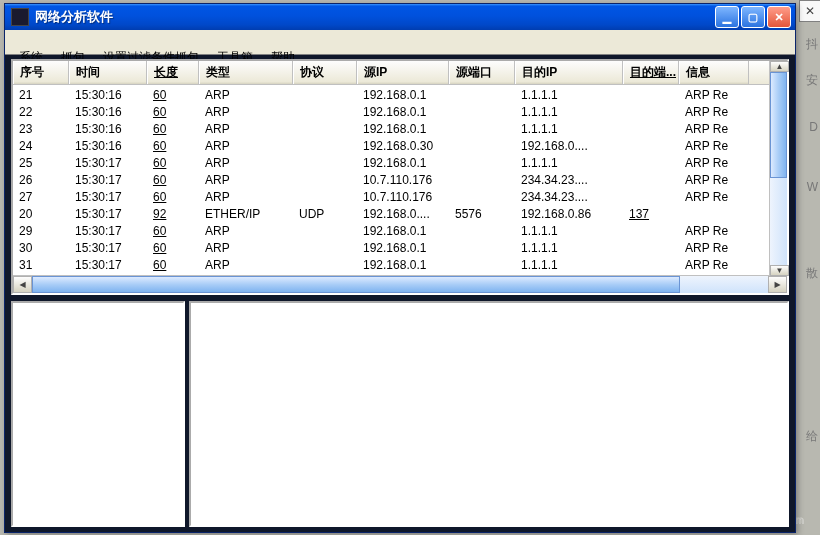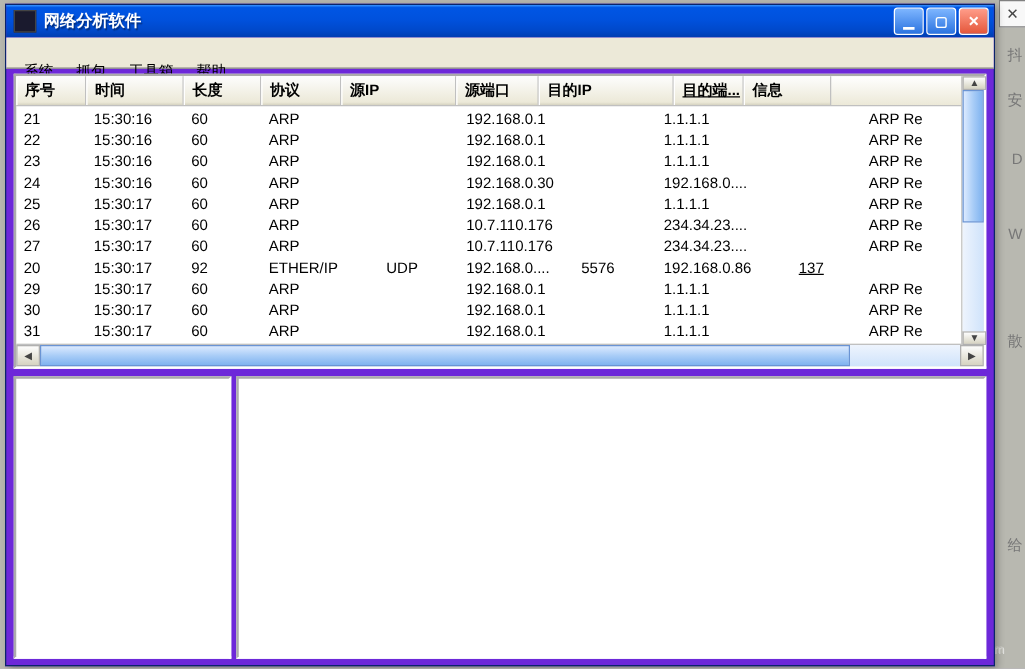--- a/index.html
+++ b/index.html
@@ -1,17 +1,17 @@
 <!DOCTYPE html>
 <html><head>
 <meta charset="utf-8">
 <style>
   html,body{margin:0;padding:0;font-family:"Microsoft YaHei","SimSun",Tahoma,sans-serif;font-size:12px;background:#c0c0c0;}
   .desktop{width:820px;height:535px;background:#b8b8b0;position:relative;overflow:hidden;}
-  .window{position:absolute;left:4px;top:3px;width:790px;height:528px;background:#6d28d9;border:1px solid #0a246a;box-shadow:2px 2px 6px rgba(0,0,0,.3);}
+  .window{position:absolute;left:4px;top:3px;width:790px;height:528px;background:#0f172a;border:1px solid #0a246a;box-shadow:2px 2px 6px rgba(0,0,0,.3);}
   .titlebar{height:26px;background:linear-gradient(to bottom,#3a95ff 0%,#0056e4 8%,#0051dd 45%,#0048c9 80%,#003db0 100%);display:flex;align-items:center;color:#fff;font-weight:bold;padding:0 4px 0 6px;}
   .titlebar .icon{width:16px;height:16px;background:#1a1a2e;border:1px solid #444;margin-right:6px;}
   .titlebar .title{flex:1;font-size:13px;text-shadow:1px 1px 1px rgba(0,0,0,.4);}
   .winbtns{display:flex;gap:2px;}
   .winbtn{width:22px;height:20px;border:1px solid #fff;border-radius:3px;display:flex;align-items:center;justify-content:center;cursor:pointer;font-weight:bold;font-family:Tahoma;font-size:11px;color:#fff;}
   .winbtn.min,.winbtn.max{background:linear-gradient(to bottom,#7eb6ff,#2b73e0);}
   .winbtn.close{background:linear-gradient(to bottom,#ff9d8a,#e4563a);}
   .extra-close{position:absolute;right:-1px;top:0;width:20px;height:20px;background:#f8f8f8;border:1px solid #808080;display:flex;align-items:center;justify-content:center;font-size:12px;color:#444;}
   .menubar{height:24px;background:#ece9d8;border-bottom:1px solid #808080;display:flex;align-items:center;padding:0 6px;gap:2px;}
   .menuitem{padding:14px 8px;cursor:pointer;margin-top:31px;}
@@ -27,21 +27,21 @@
   .strack{flex:1;background:linear-gradient(to bottom,#eef4fd,#cfe3fb);position:relative;}
   .sthumb{position:absolute;left:0;top:0;height:100%;width:88%;background:linear-gradient(to bottom,#dceaff,#a9cdf7 50%,#7fb3f0);border:1px solid #6a94d4;box-sizing:border-box;cursor:pointer;}
   .vscroll{position:absolute;right:0;top:0;bottom:17px;width:17px;background:#e8e6dc;border-left:1px solid #c0c0c0;display:flex;flex-direction:column;}
   .vstrack{flex:1;background:linear-gradient(to right,#eef4fd,#cfe3fb);position:relative;}
   .vsthumb{position:absolute;top:0;left:0;width:100%;height:55%;background:linear-gradient(to right,#dceaff,#a9cdf7 50%,#7fb3f0);border:1px solid #6a94d4;box-sizing:border-box;cursor:pointer;}
   .bottom-split{display:flex;gap:4px;margin-top:6px;}
   .bpanel{border:2px inset #fff;background:#fff;height:222px;}
   .bpanel.left{width:170px;}
   .bpanel.right{flex:1;}
   
-  .c0{width:56px;} .c1{width:78px;} .c2{width:62px;} .c3{width:94px;}
+  .c0{width:56px;} .c1{width:78px;} .c2{width:52px;text-decoration:underline;} .c3{width:94px;}
   .c4{width:64px;} .c5{width:92px;} .c6{width:66px;} .c7{width:108px;}
   .c8{width:56px;text-decoration:underline;} .c9{width:70px;}
   
   .bgtext{position:absolute;right:2px;color:#777;font-size:12px;}
   .watermark{position:absolute;right:14px;bottom:10px;color:#d5d5d0;font-size:22px;font-weight:bold;letter-spacing:1px;opacity:.6;text-shadow:1px 1px 0 #fff;user-select:none;}
   .watermark small{display:block;font-size:10px;font-weight:normal;letter-spacing:3px;text-align:right;}
 </style>
 </head>
 <body>
 
@@ -68,31 +68,33 @@
       <div class="winbtns">
         <div class="winbtn min">▁</div>
         <div class="winbtn max">▢</div>
         <div class="winbtn close">✕</div>
       </div>
     </div>
 
     <div class="menubar">
       <div class="menuitem">系统</div>
       <div class="menuitem">抓包</div>
+      <div class="menuitem">设置过滤条件抓包</div>
       <div class="menuitem">工具箱</div>
       <div class="menuitem">帮助</div>
     </div>
 
     <div class="content">
 
       <div class="listpane" style="position:relative;">
         <div class="lv-header">
           <div class="lv-col c0">序号</div>
           <div class="lv-col c1">时间</div>
           <div class="lv-col c2">长度</div>
+          <div class="lv-col c3">类型</div>
           <div class="lv-col c4">协议</div>
           <div class="lv-col c5">源IP</div>
           <div class="lv-col c6">源端口</div>
           <div class="lv-col c7">目的IP</div>
           <div class="lv-col c8">目的端...</div>
           <div class="lv-col c9">信息</div>
         </div>
 
         <div class="lv-body" id="lvbody">
             <div class="lv-row">

